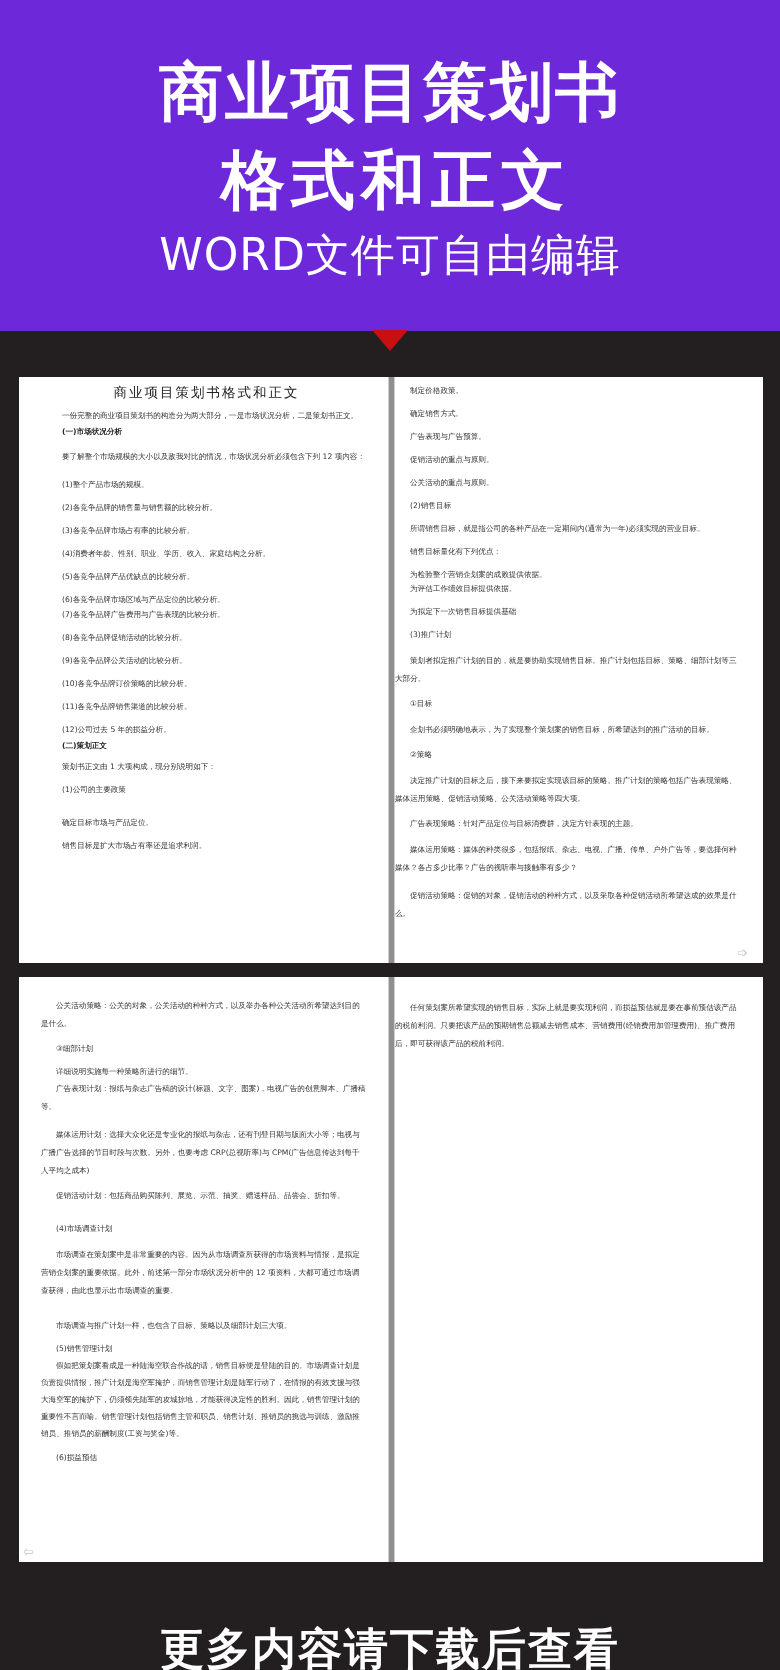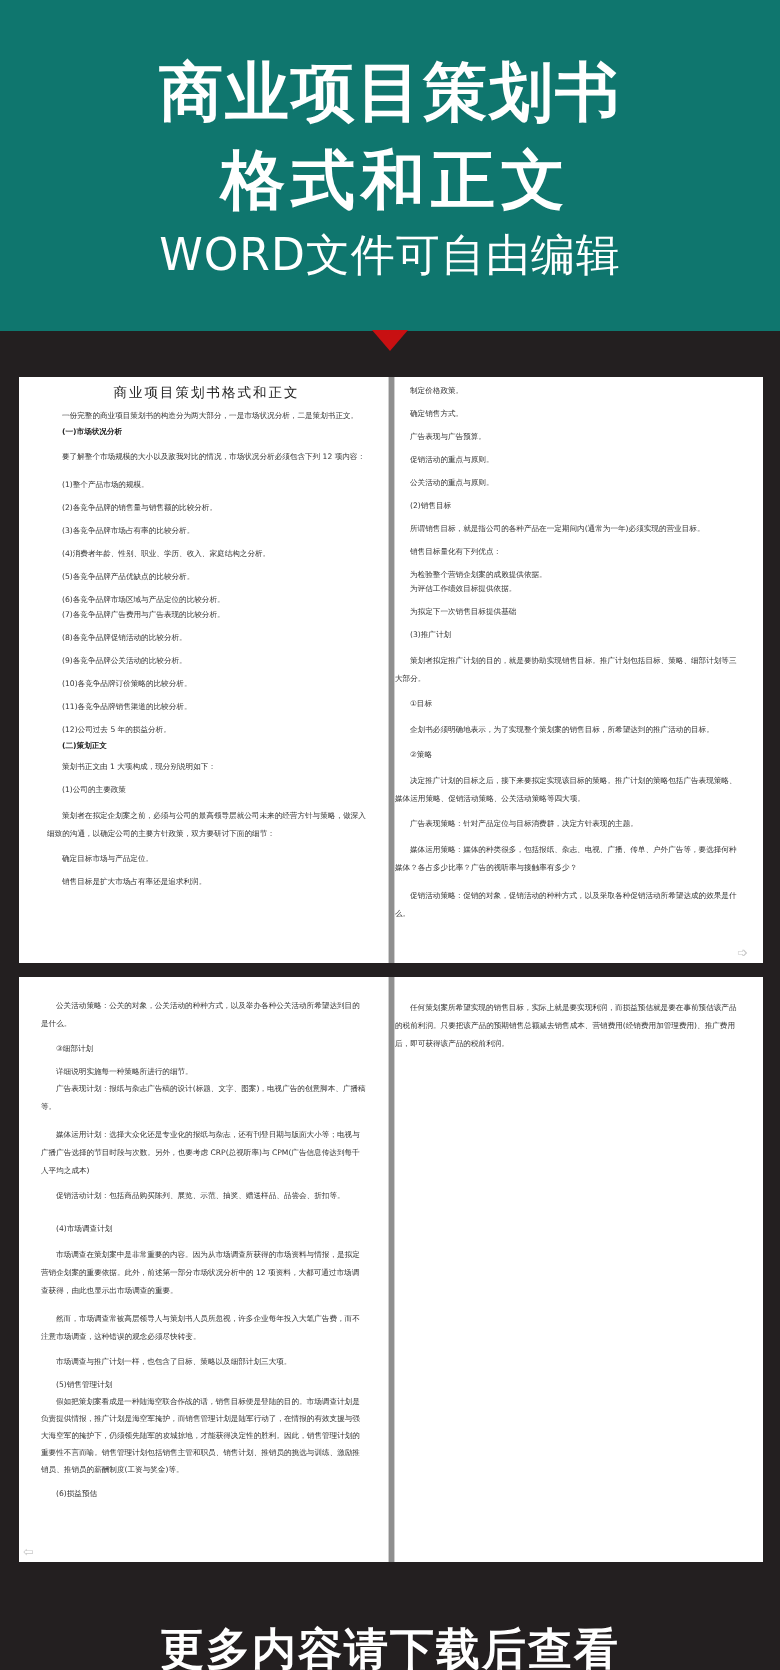--- a/index.html
+++ b/index.html
@@ -4,21 +4,21 @@
 <style>
   html, body { margin: 0; padding: 0; }
   body {
     width: 780px; height: 1670px; overflow: hidden;
     background: #231f20;
     font-family: "DejaVu Sans", "Liberation Sans", sans-serif;
     position: relative;
   }
   .banner {
     position: absolute; left: 0; top: 0; width: 780px; height: 331px;
-    background: #0f766e; color: #fff; text-align: center;
+    background: #6d28d9; color: #fff; text-align: center;
   }
   .banner .t1 {
     position: absolute; left: 0; right: 0; top: 52px;
     font-size: 64px; font-weight: bold; letter-spacing: 2px; line-height: 80px;
   }
   .banner .t2 {
     position: absolute; left: 0; right: 0; top: 140px;
     font-size: 64px; font-weight: bold; letter-spacing: 6px; line-height: 80px; margin-left: 12px;
   }
   .banner .t3 {
@@ -107,21 +107,20 @@
       <p class="p noindent">(11)各竞争品牌销售渠道的比较分析。</p>
       <div class="gap-l"></div>
       <p class="p noindent">(12)公司过去 5 年的损益分析。</p>
       <div class="gap-s"></div>
       <p class="h">(二)策划正文</p>
       <div class="gap-m"></div>
       <p class="p noindent">策划书正文由 1 大项构成，现分别说明如下：</p>
       <div class="gap-l"></div>
       <p class="p noindent">(1)公司的主要政策</p>
       <div class="gap-l"></div>
-      <p class="p" style="line-height:18px;">策划者在拟定企划案之前，必须与公司的最高领导层就公司未来的经营方针与策略，做深入细致的沟通，以确定公司的主要方针政策，双方要研讨下面的细节：</p>
       <div class="gap-m"></div>
       <p class="p noindent">确定目标市场与产品定位。</p>
       <div class="gap-l"></div>
       <p class="p noindent">销售目标是扩大市场占有率还是追求利润。</p>
     </div>
   </div>
 
   <div class="gutter"></div>
 
   <div class="page right">
@@ -183,21 +182,20 @@
       <div class="gap-m"></div>
       <p class="p" style="line-height:18px;">媒体运用计划：选择大众化还是专业化的报纸与杂志，还有刊登日期与版面大小等；电视与广播广告选择的节目时段与次数。另外，也要考虑 CRP(总视听率)与 CPM(广告信息传达到每千人平均之成本)</p>
       <div class="gap-m"></div>
       <p class="p">促销活动计划：包括商品购买陈列、展览、示范、抽奖、赠送样品、品尝会、折扣等。</p>
       <div class="gap-l"></div>
       <div class="gap-m"></div>
       <p class="p noindent">(4)市场调查计划</p>
       <div class="gap-l"></div>
       <p class="p" style="line-height:18px;">市场调查在策划案中是非常重要的内容。因为从市场调查所获得的市场资料与情报，是拟定营销企划案的重要依据。此外，前述第一部分市场状况分析中的 12 项资料，大都可通过市场调查获得，由此也显示出市场调查的重要。</p>
       <div class="gap-m"></div>
-      <p class="p" style="line-height:18px;">然而，市场调查常被高层领导人与策划书人员所忽视，许多企业每年投入大笔广告费，而不注意市场调查，这种错误的观念必须尽快转变。</p>
       <div class="gap-m"></div>
       <p class="p">市场调查与推广计划一样，也包含了目标、策略以及细部计划三大项。</p>
       <div class="gap-l"></div>
       <p class="p noindent">(5)销售管理计划</p>
       <div class="gap-s" style="height:3px;"></div>
       <p class="p" style="line-height:17px;">假如把策划案看成是一种陆海空联合作战的话，销售目标便是登陆的目的。市场调查计划是负责提供情报，推广计划是海空军掩护，而销售管理计划是陆军行动了，在情报的有效支援与强大海空军的掩护下，仍须领先陆军的攻城掠地，才能获得决定性的胜利。因此，销售管理计划的重要性不言而喻。销售管理计划包括销售主管和职员、销售计划、推销员的挑选与训练、激励推销员、推销员的薪酬制度(工资与奖金)等。</p>
       <div class="gap-m"></div>
       <p class="p noindent">(6)损益预估</p>
     </div>
     <div class="arrow" style="left:4px; bottom:4px;">⇦</div>

